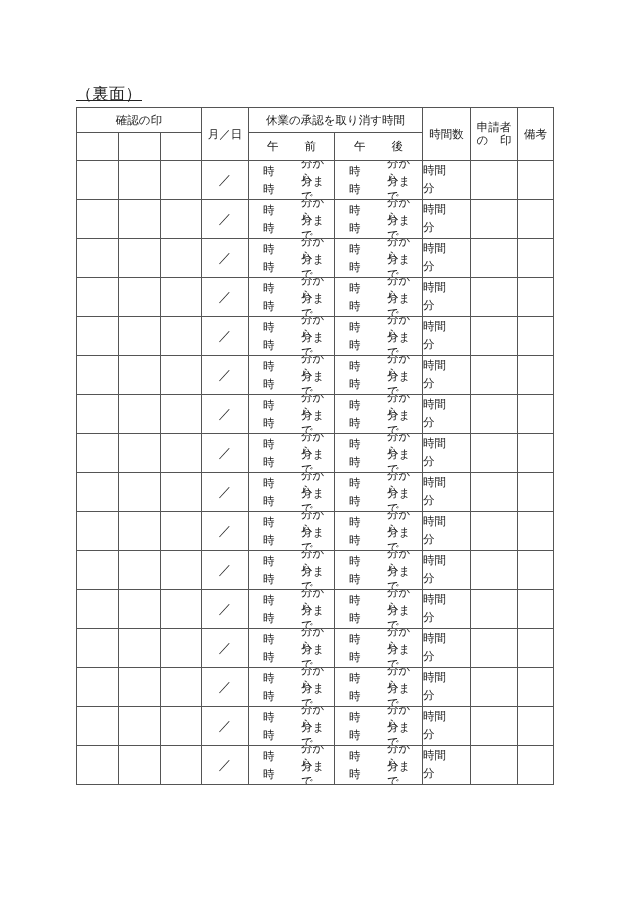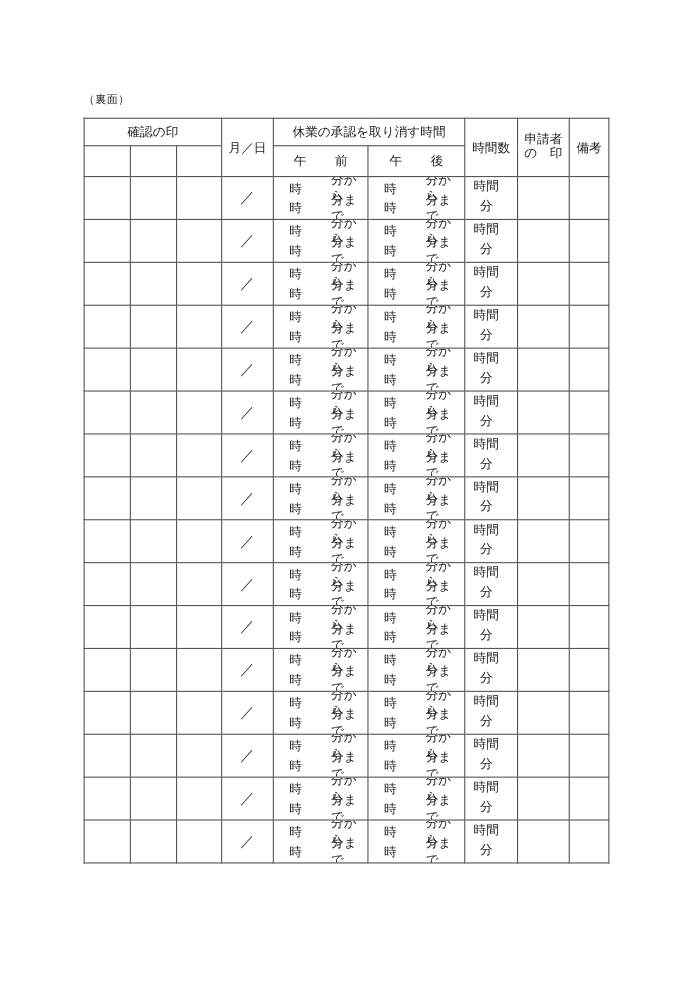--- a/index.html
+++ b/index.html
@@ -1,31 +1,31 @@
 <!DOCTYPE html>
 <html><head>
 <meta charset="utf-8">
 <style>
   html, body { margin:0; padding:0; background:#ffffff; }
   body { width:630px; height:915px; position:relative; overflow:hidden;
          font-family:"DejaVu Serif","Liberation Serif",serif; color:#222; }
-  .side-label { position:absolute; left:76px; top:84px; font-size:10px; letter-spacing:0.5px; }
+  .side-label { position:absolute; left:76px; top:84px; font-size:16px; letter-spacing:0.5px;text-decoration:underline; }
   table.form { position:absolute; left:76px; top:107px; border-collapse:collapse; table-layout:fixed;font-family:Liberation Mono, monospace; }
   table.form td { border:1px solid #555; padding:0; font-size:11.5px; text-align:center; vertical-align:middle; overflow:hidden; }
   table.form tr.h1 td { height:24px; }
   table.form tr.h2 td { height:27px; }
   table.form tr.row td { height:38px; }
   .hdr-small { line-height:13px; font-size:11.5px;margin-left:30px; }
   .ampm { letter-spacing:0; }
   .ampm span { display:inline-block; }
   .tl { display:flex; flex-direction:column; justify-content:center; height:100%; }
   .tl .ln { display:flex; height:18px; align-items:center; }
   .tl .ln .h { width:30px; text-align:left; padding-left:14px; }
   .tl .ln .m { flex:1; text-align:left; padding-left:8px; }
-  .dur { display:flex; flex-direction:column; align-items:center; padding-right:9px; }
+  .dur { display:flex; flex-direction:column; align-items:flex-start; padding-right:9px; }
   .dur div { height:18px; line-height:18px; }
   .slash { font-size:13px; }
 </style>
 </head>
 <body>
 
 <div class="side-label">（裏面）</div>
 
 <table class="form">
   <colgroup>

